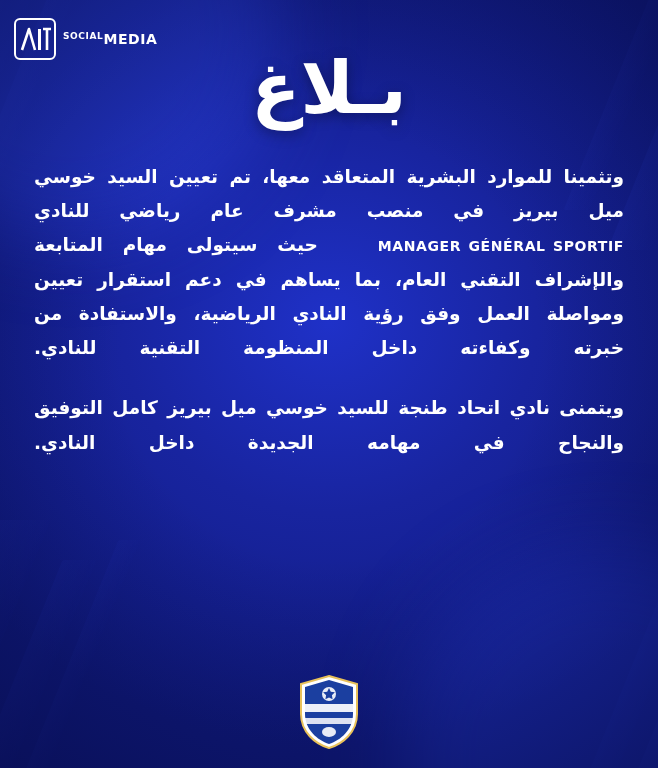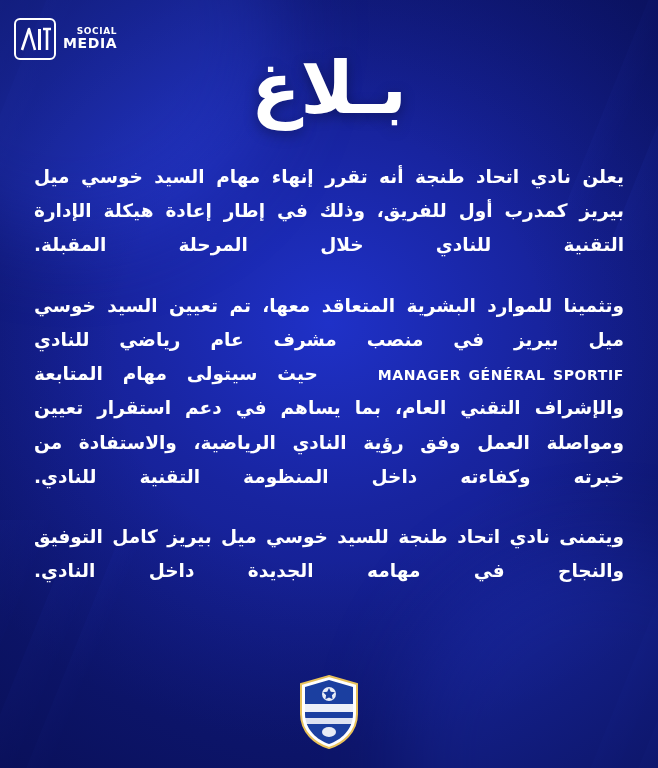--- a/index.html
+++ b/index.html
@@ -48,23 +48,22 @@
   .brand{
     position:absolute;top:18px;left:14px;
     display:flex;align-items:center;gap:7px;
     z-index:5;
   }
   .brand-mark{
     width:42px;height:42px;
     position:relative;
   }
   .brand-text{
-    display:flex;flex-direction:column;justify-content:center;
+    display:flex;flex-direction:row;justify-content:center;
     line-height:1.05;
-    align-items:flex-end;
   }
   .brand-text .l1{
     font-size:9px;font-weight:700;color:#ffffff;letter-spacing:.6px;
   }
   .brand-text .l2{
     font-size:14px;font-weight:700;color:#ffffff;letter-spacing:.6px;
   }
 
   
   .headline{
@@ -153,21 +152,20 @@
     </span>
     <span class="brand-text">
       <span class="l1">SOCIAL</span>
       <span class="l2">MEDIA</span>
     </span>
   </div>
 
   <div class="headline">بـلاغ</div>
 
   <div class="body-wrap">
-    <p class="para">يعلن نادي اتحاد طنجة أنه تقرر إنهاء مهام السيد خوسي ميل بيريز كمدرب أول للفريق، وذلك في إطار إعادة هيكلة الإدارة التقنية للنادي خلال المرحلة المقبلة.</p>
     <p class="para">
       <span>وتثمينا للموارد البشرية المتعاقد معها، تم تعيين السيد خوسي ميل بيريز في منصب مشرف عام رياضي للنادي</span>
       <span class="ltr-inline">MANAGER GÉNÉRAL SPORTIF</span>
       <span>حيث سيتولى مهام المتابعة والإشراف التقني العام، بما يساهم في دعم استقرار تعيين ومواصلة العمل وفق رؤية النادي الرياضية، والاستفادة من خبرته وكفاءته داخل المنظومة التقنية للنادي.</span>
     </p>
     <p class="para">ويتمنى نادي اتحاد طنجة للسيد خوسي ميل بيريز كامل التوفيق والنجاح في مهامه الجديدة داخل النادي.</p>
   </div>
 
   <div class="crest-wrap">
     <span class="crest">

